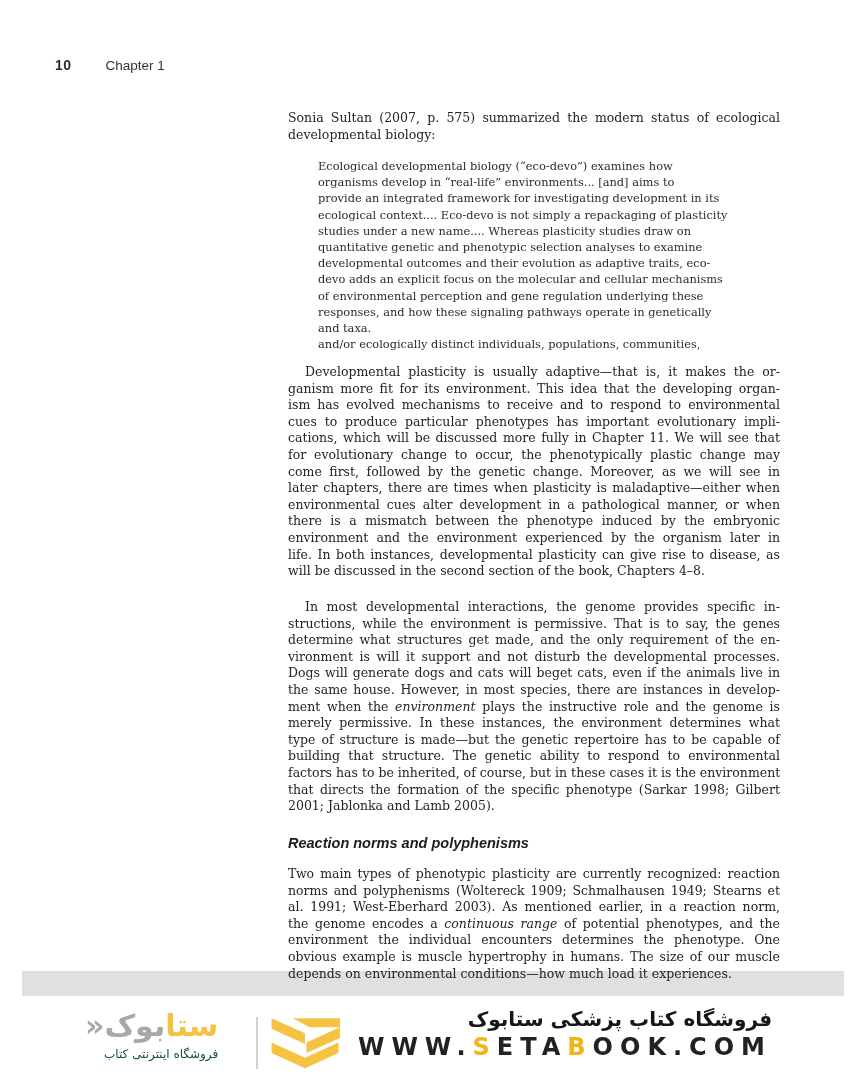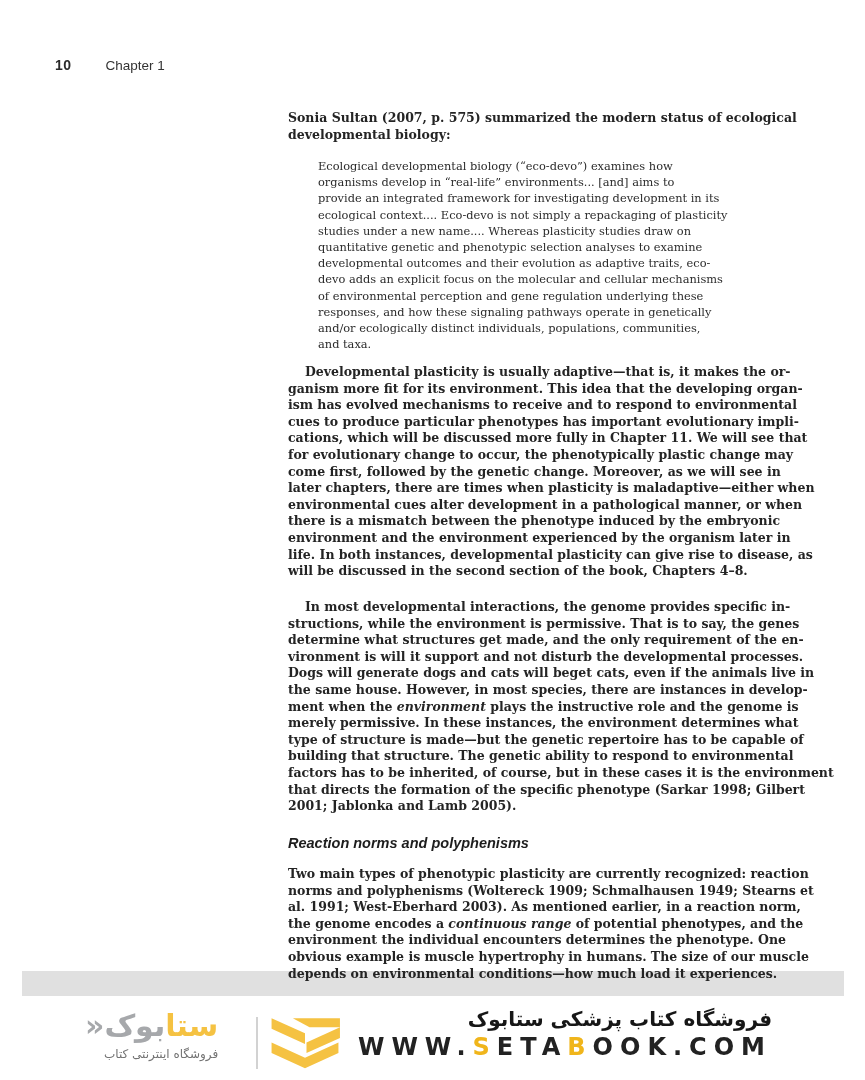--- a/index.html
+++ b/index.html
@@ -8,21 +8,21 @@
 
   
   .runhead{position:absolute;left:55px;top:57px;font-family:"Liberation Sans",sans-serif;
            font-size:14px;color:#2a2a2a;display:flex;gap:34px;align-items:baseline;}
   .runhead .pnum{font-weight:bold;letter-spacing:.5px;}
   .runhead .chap{font-size:13.5px;color:#333;}
 
   
   .col{position:absolute;left:288px;width:492px;}
   .para .line{white-space:nowrap;text-align:justify;text-align-last:justify;
-              font-size:12.5px;line-height:16.6px;font-weight:bold;}
+              font-size:12.5px;line-height:16.6px;}
   .para .line:last-child{text-align-last:left;}
   .para.indented .line:first-child{text-indent:17px;}
   .quote{position:absolute;left:318px;width:436px;}
   .quote .line{white-space:nowrap;text-align:left;text-align-last:left;
                font-size:11.4px;line-height:16.2px;color:#2b2b2b;}
   .it{font-style:italic;}
 
   .sect-head{position:absolute;left:288px;top:835px;
              font-family:"Liberation Sans",sans-serif;font-style:italic;font-weight:600;
              font-size:14.5px;color:#1d1d1d;}
@@ -32,21 +32,21 @@
             background:#e0e0e0;z-index:0;}
   .col,.quote,.sect-head{z-index:1;}
 
   
   .banner{position:absolute;left:0;top:1003px;width:830px;height:77px;background:#ffffff;z-index:2;}
   .logo-group{position:absolute;left:85px;top:6px;display:flex;flex-direction:column;align-items:flex-end;}
   .logo-word{display:flex;align-items:baseline;font-family:"DejaVu Sans","Liberation Sans",sans-serif;
              font-weight:bold;font-size:30px;line-height:34px;direction:ltr;}
   .logo-word .gray{color:#a6a8ab;}
   .logo-word .yellow{color:#f5c242;}
-  .logo-sub{font-family:"DejaVu Sans","Liberation Sans",sans-serif;font-size:12px;color:#737373;
+  .logo-sub{font-family:"DejaVu Sans","Liberation Sans",sans-serif;font-size:12px;color:#14532d;
             margin-top:4px;direction:rtl;}
   .logo-divider{position:absolute;left:256px;top:14px;width:2px;height:52px;background:#d2d2d2;}
   .logo-mark{position:absolute;left:267px;top:12px;width:76px;height:58px;}
   .right-group{position:absolute;right:58px;top:2px;display:flex;flex-direction:column;align-items:flex-end;text-align:center;}
   .store-title{font-family:"DejaVu Sans","Liberation Sans",sans-serif;font-size:20px;font-weight:600;
                color:#161616;direction:rtl;line-height:28px;}
   .site-url{font-family:"DejaVu Sans","Liberation Sans",sans-serif;font-size:24px;font-weight:bold;
             letter-spacing:7px;color:#222222;white-space:nowrap;}
   .site-url .yellow{color:#f0b51b;}
 </style>
@@ -71,22 +71,22 @@
       <div class="line">Ecological developmental biology (“eco-devo”) examines how</div>
       <div class="line">organisms develop in “real-life” environments... [and] aims to</div>
       <div class="line">provide an integrated framework for investigating development in its</div>
       <div class="line">ecological context.... Eco-devo is not simply a repackaging of plasticity</div>
       <div class="line">studies under a new name.... Whereas plasticity studies draw on</div>
       <div class="line">quantitative genetic and phenotypic selection analyses to examine</div>
       <div class="line">developmental outcomes and their evolution as adaptive traits, eco-</div>
       <div class="line">devo adds an explicit focus on the molecular and cellular mechanisms</div>
       <div class="line">of environmental perception and gene regulation underlying these</div>
       <div class="line">responses, and how these signaling pathways operate in genetically</div>
+      <div class="line">and taxa.</div>
       <div class="line">and/or ecologically distinct individuals, populations, communities,</div>
-      <div class="line">and taxa.</div>
     </div>
 
   <div class="col para indented" style="top:364px;">
       <div class="line">Developmental plasticity is usually adaptive—that is, it makes the or-</div>
       <div class="line">ganism more fit for its environment. This idea that the developing organ-</div>
       <div class="line">ism has evolved mechanisms to receive and to respond to environmental</div>
       <div class="line">cues to produce particular phenotypes has important evolutionary impli-</div>
       <div class="line">cations, which will be discussed more fully in Chapter 11. We will see that</div>
       <div class="line">for evolutionary change to occur, the phenotypically plastic change may</div>
       <div class="line">come first, followed by the genetic change. Moreover, as we will see in</div>

